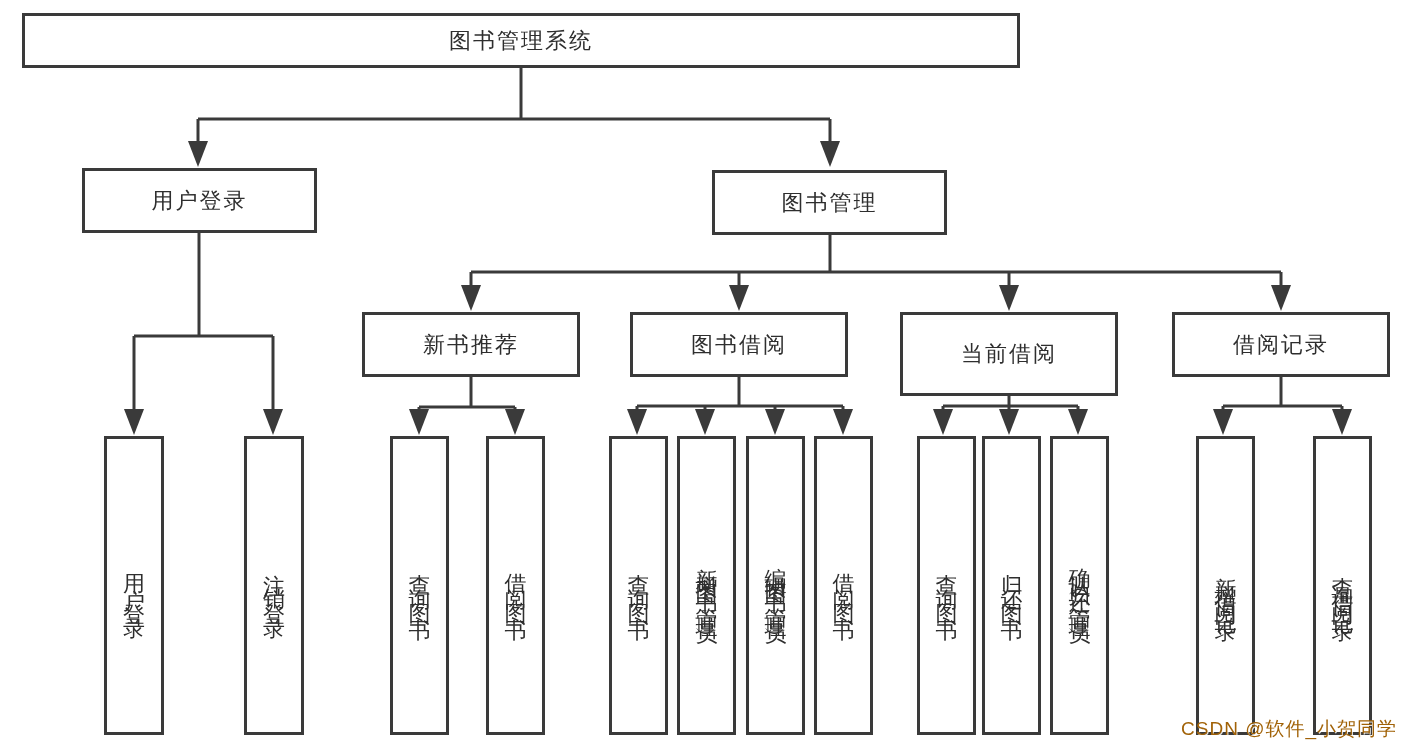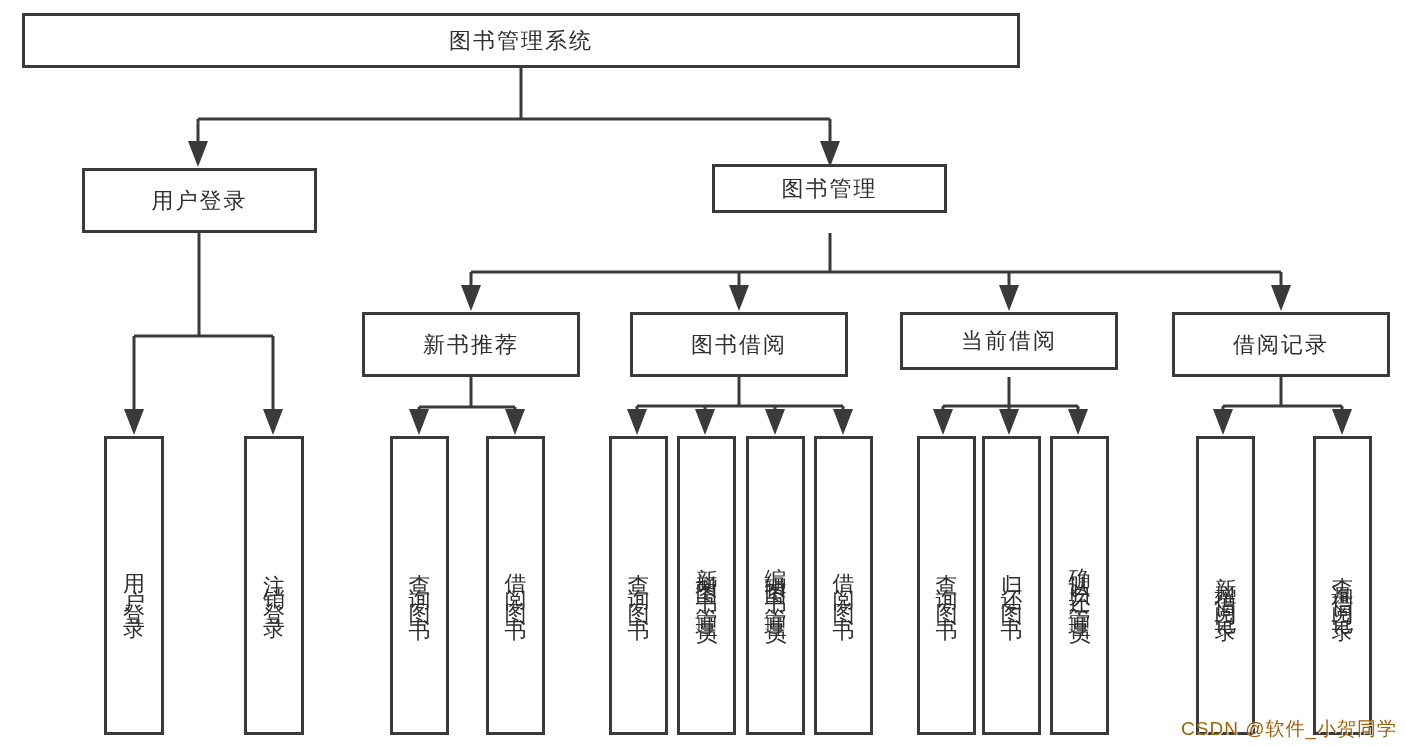--- a/index.html
+++ b/index.html
@@ -111,31 +111,31 @@
     </g>
   </svg>
 
   <div class="node" style="left:22px;top:13px;width:998px;height:55px;">
     <span>图书管理系统</span>
   </div>
 
   <div class="node" style="left:82px;top:168px;width:235px;height:65px;">
     <span>用户登录</span>
   </div>
-  <div class="node" style="left:712px;top:164px;width:235px;height:49px;">
+  <div class="node" style="left:712px;top:170px;width:235px;height:65px;">
     <span>图书管理</span>
   </div>
 
   <div class="node" style="left:362px;top:312px;width:218px;height:65px;">
     <span>新书推荐</span>
   </div>
   <div class="node" style="left:630px;top:312px;width:218px;height:65px;">
     <span>图书借阅</span>
   </div>
-  <div class="node" style="left:900px;top:312px;width:218px;height:58px;">
+  <div class="node" style="left:900px;top:312px;width:218px;height:84px;">
     <span>当前借阅</span>
   </div>
   <div class="node" style="left:1172px;top:312px;width:218px;height:65px;">
     <span>借阅记录</span>
   </div>
 
   <div class="leaf" style="left:104px;top:436px;width:60px;height:299px;">
     <span class="vtext" style="letter-spacing: 15px;">用户登录</span>
   </div>
   <div class="leaf" style="left:244px;top:436px;width:60px;height:299px;">

